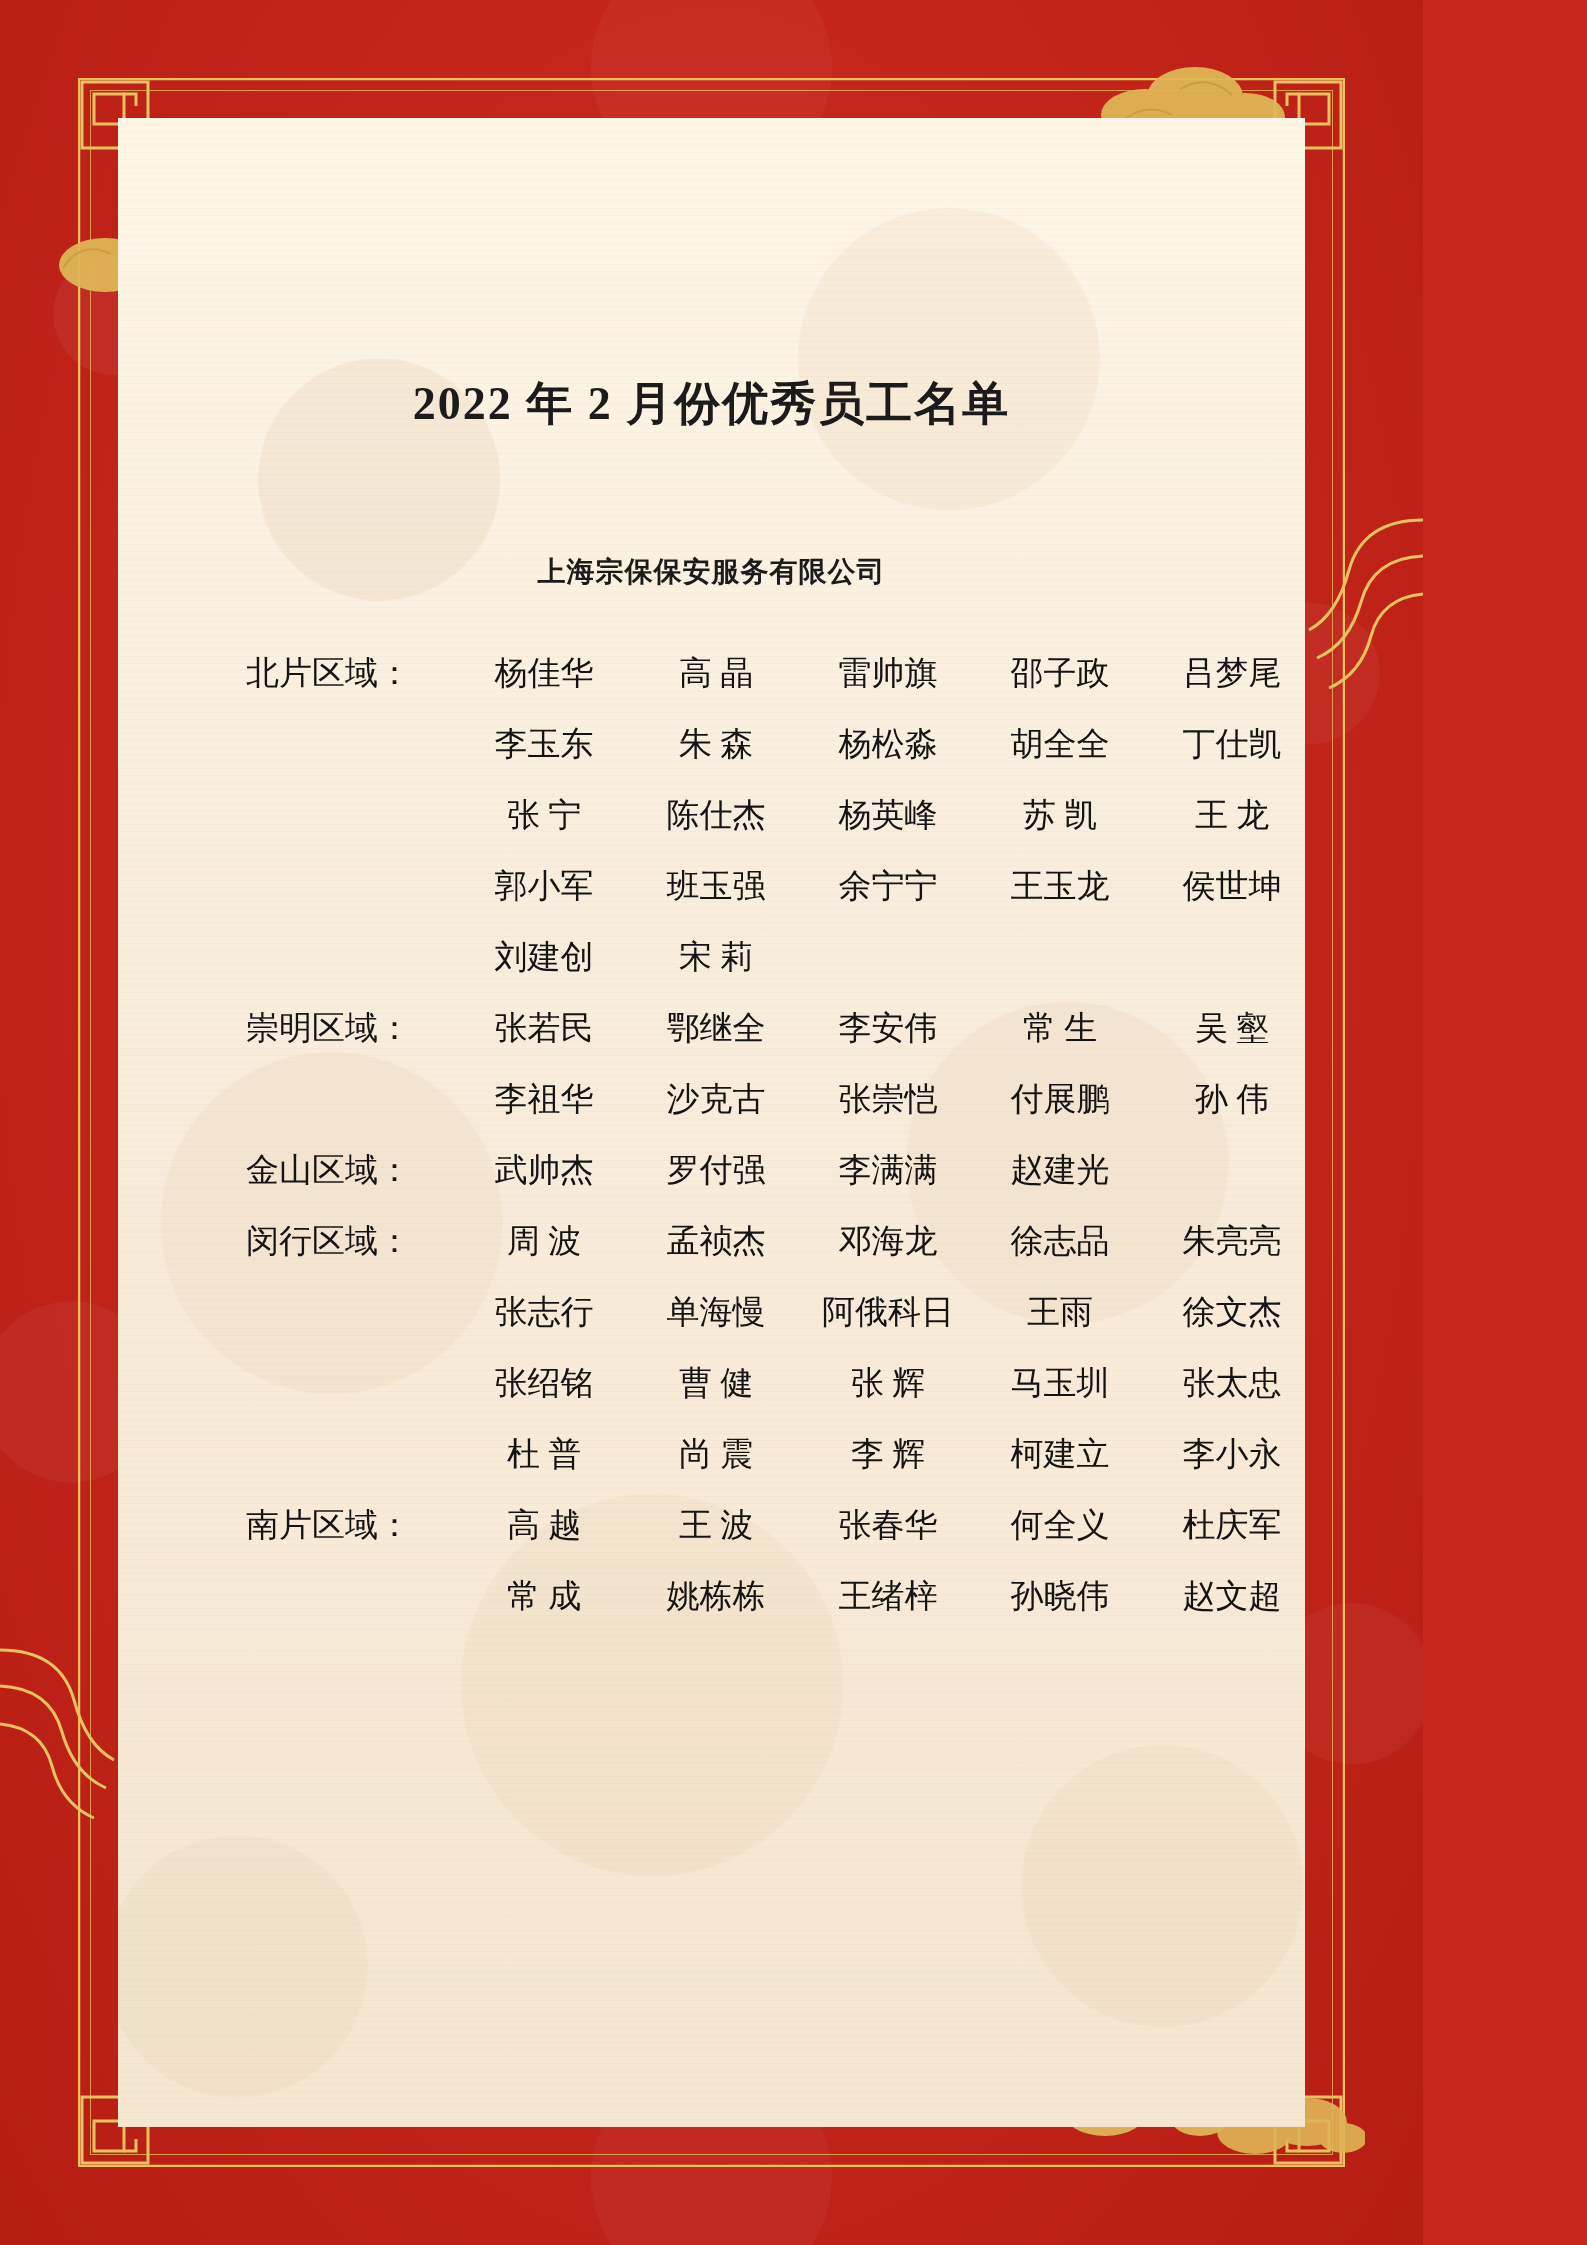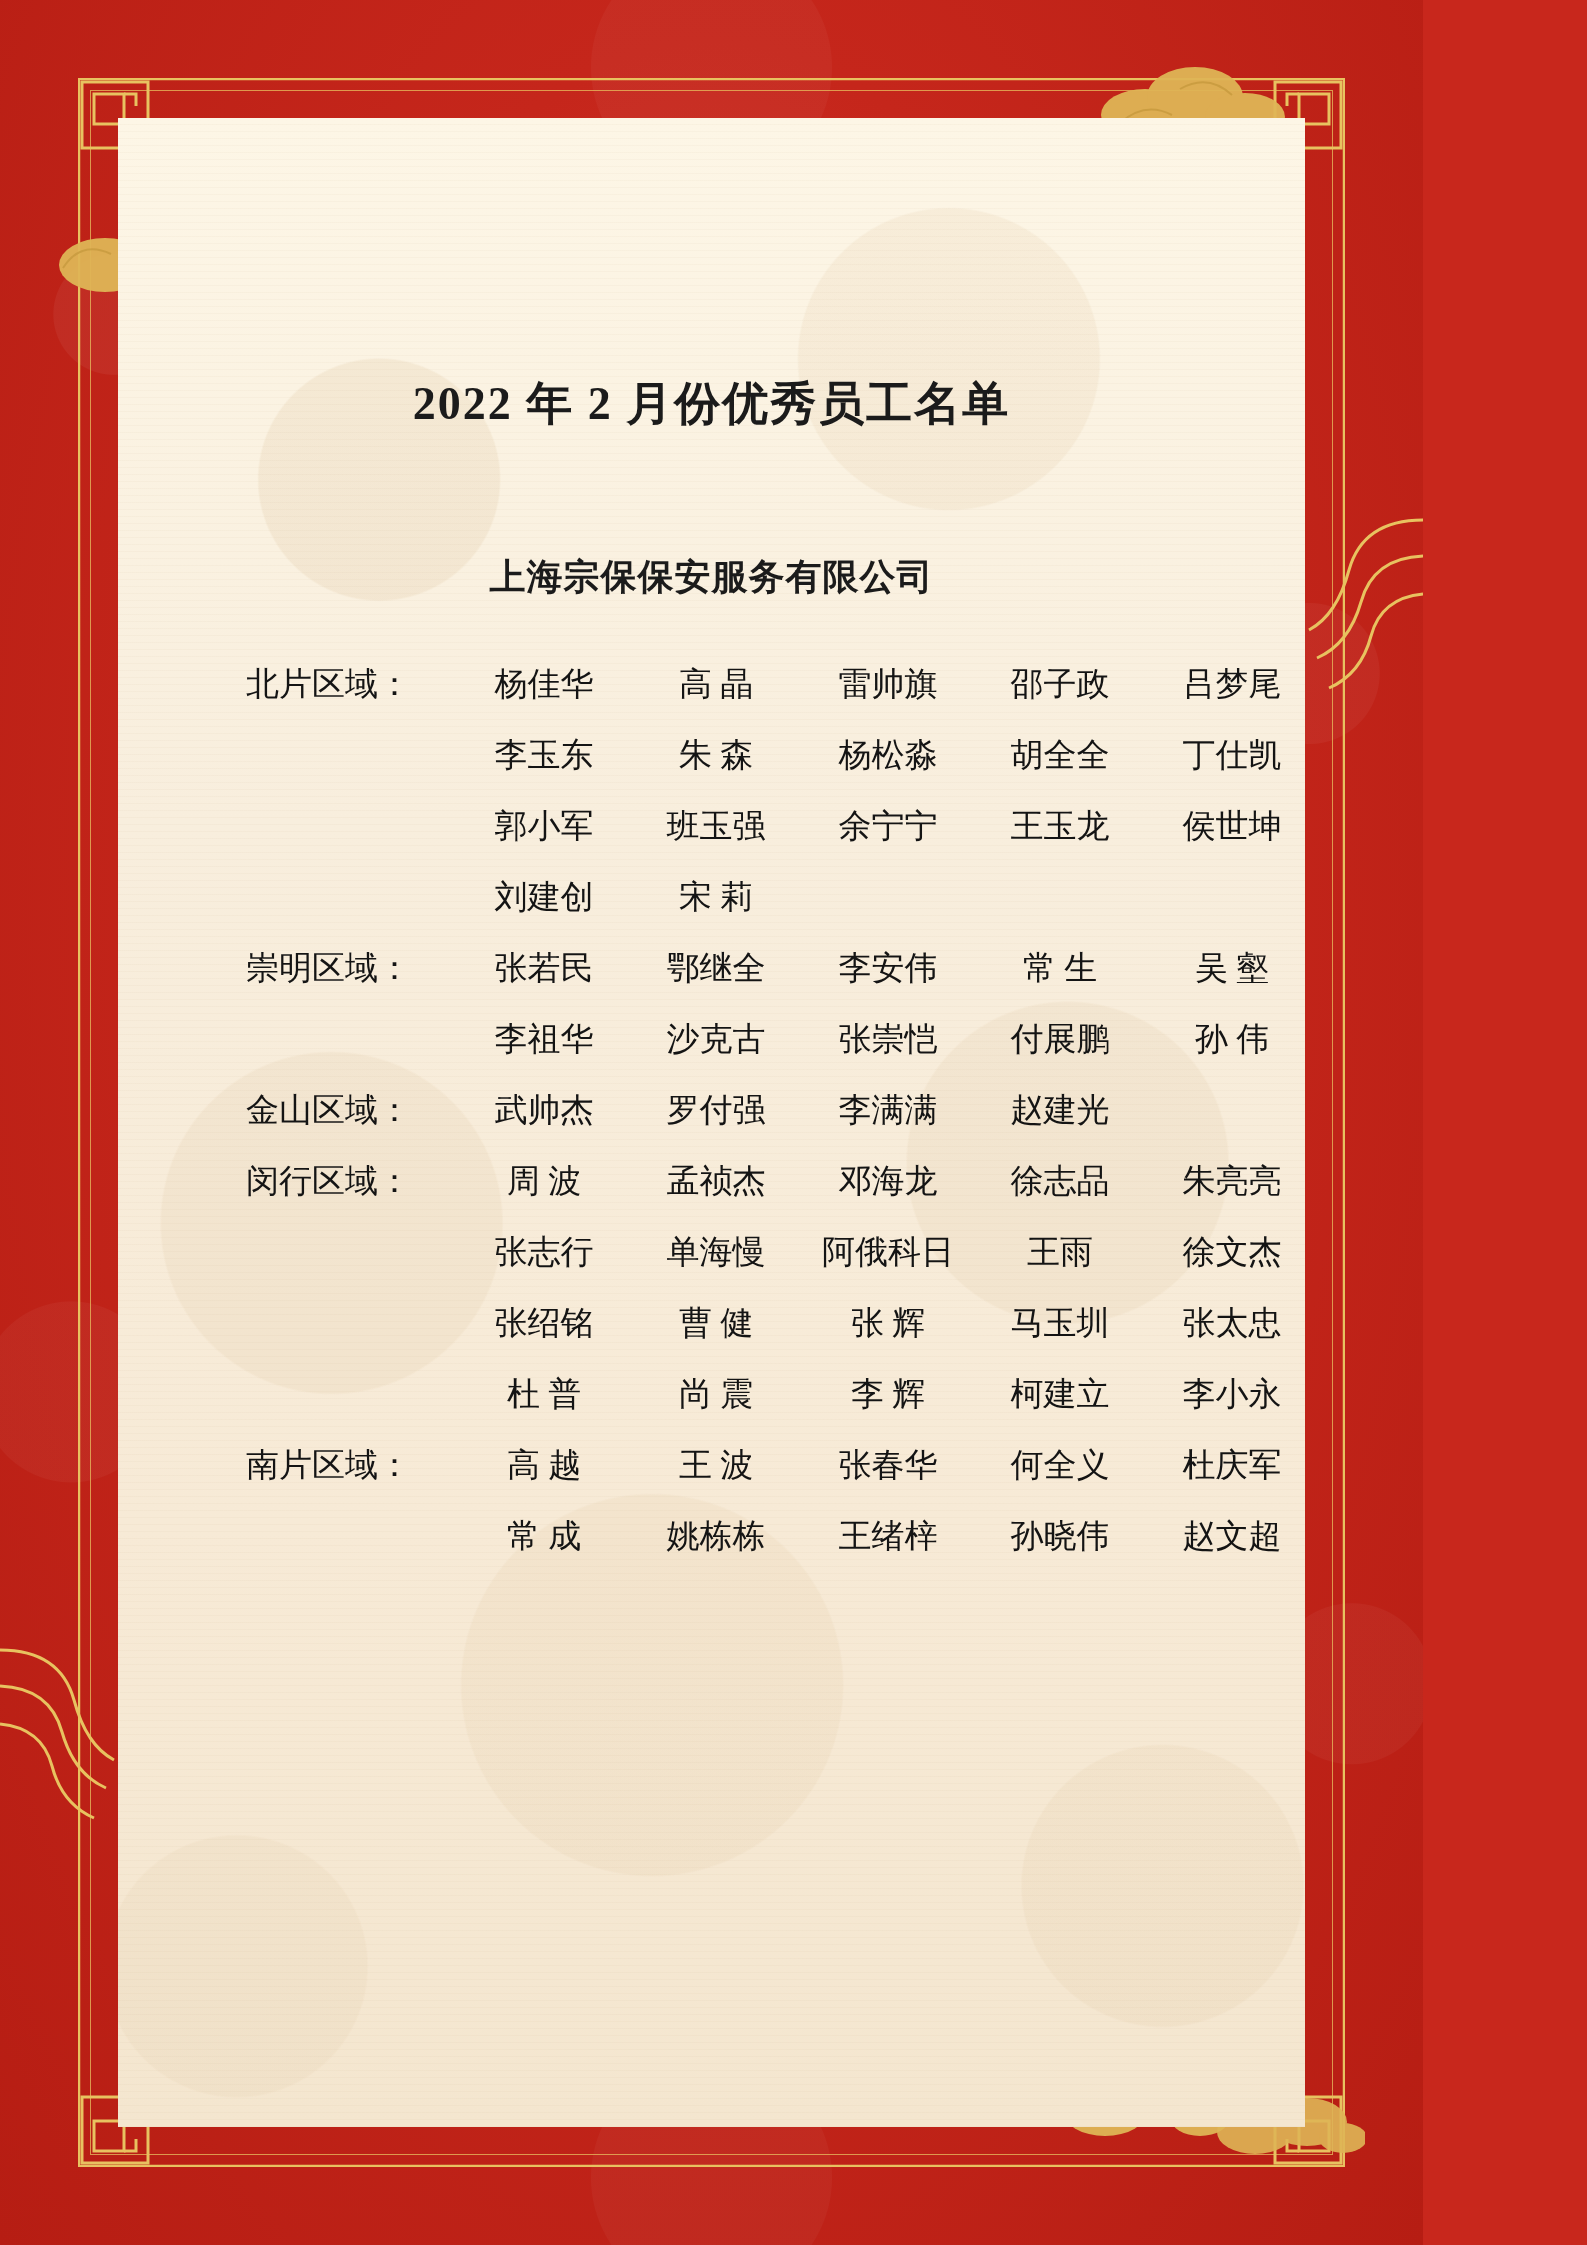--- a/index.html
+++ b/index.html
@@ -144,21 +144,21 @@
     font-size: 46px;
     font-weight: bold;
     color: #1b1b1b;
     letter-spacing: 2px;
     margin-top: 255px;
     font-family: "Liberation Serif", serif;
   }
 
   .doc-subtitle {
     text-align: center;
-    font-size: 36px;
+    font-size: 28px;
     font-weight: bold;
     color: #1b1b1b;
     letter-spacing: 1px;
     margin-top: 118px;
     font-family: "Liberation Serif", serif;
   }
 
   .roster {
     margin-top: 60px;
     padding-left: 128px;
@@ -338,20 +338,30 @@
                 <div class="name">李玉东</div>
                 <div class="name">朱 森</div>
                 <div class="name">杨松淼</div>
                 <div class="name">胡全全</div>
                 <div class="name">丁仕凯</div>
               </div>
             </div>
             <div class="row">
               <div class="label"></div>
               <div class="names">
+                <div class="name">张 宁</div>
+                <div class="name">陈仕杰</div>
+                <div class="name">杨英峰</div>
+                <div class="name">苏 凯</div>
+                <div class="name">王 龙</div>
+              </div>
+            </div>
+            <div class="row">
+              <div class="label"></div>
+              <div class="names">
                 <div class="name">郭小军</div>
                 <div class="name">班玉强</div>
                 <div class="name">余宁宁</div>
                 <div class="name">王玉龙</div>
                 <div class="name">侯世坤</div>
               </div>
             </div>
             <div class="row">
               <div class="label"></div>
               <div class="names">

